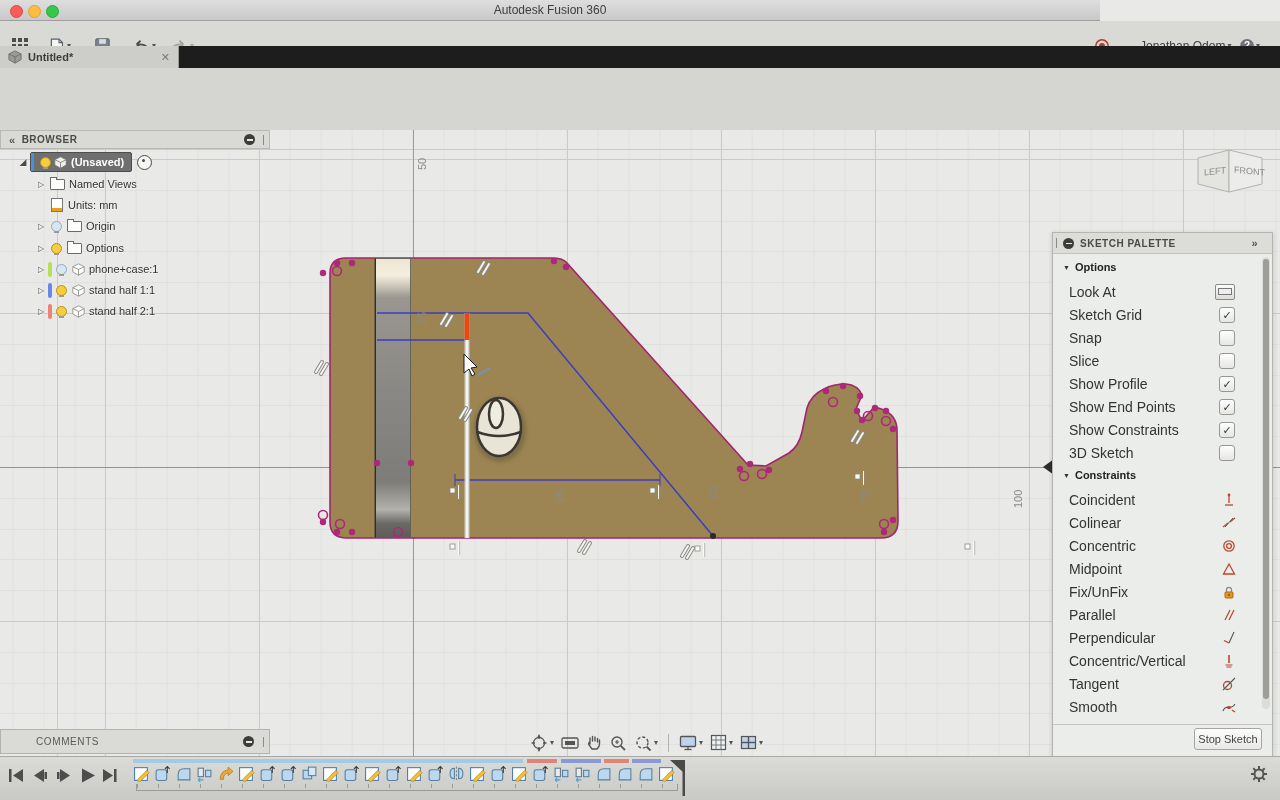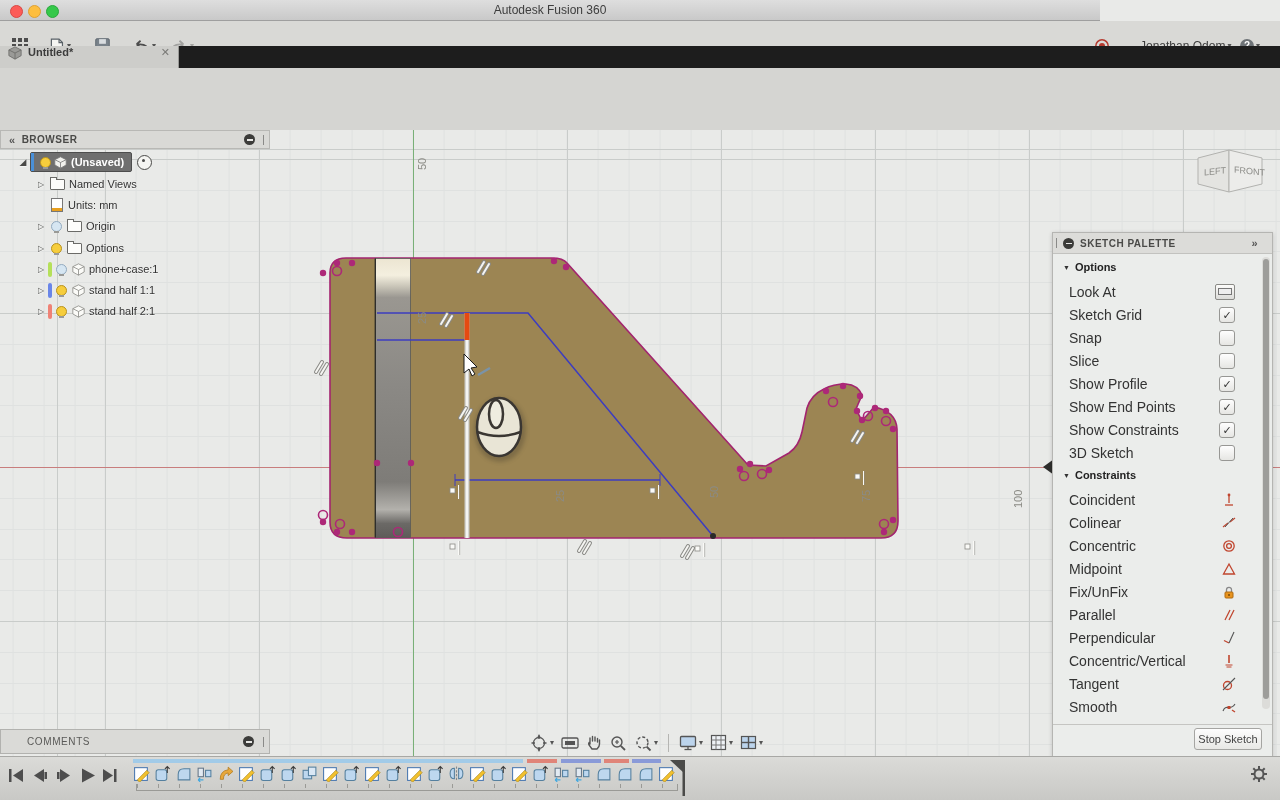--- a/index.html
+++ b/index.html
@@ -14,21 +14,21 @@
   #apptoolbar{position:absolute;left:0;top:21px;width:1280px;height:25px;background:#d9d9d6;border-bottom:1px solid #bcbcb9;}
   .atb{position:absolute;top:15px;height:19px;display:flex;align-items:center;justify-content:center;}
   .caret::after{content:"▾";font-size:8px;color:#555;margin-left:2px;}
   .caret-dis::after{content:"▾";font-size:8px;color:#a5a5a2;margin-left:2px;}
   #user-menu{font-size:12px;color:#3d3d3d;}
   #help-circle{width:14px;height:14px;border-radius:50%;background:#6e7377;color:#fff;font-size:10px;font-weight:bold;
     display:flex;align-items:center;justify-content:center;}
   
   #tabbar{position:absolute;left:0;top:46px;width:1280px;height:22px;background:#1d1d1d;}
   #doc-tab{position:absolute;left:0;top:0;width:178px;height:22px;background:#cdcdca;border-right:1px solid #9a9a97;
-    display:flex;align-items:flex-start;}
+    display:flex;align-items:center;}
   #tab-label{font-size:11px;font-weight:bold;color:#3c3c3c;margin-left:6px;}
   #tab-close{margin-left:auto;margin-right:8px;color:#7a7a77;font-size:11px;}
   
   #ribbon{position:absolute;left:0;top:68px;width:1280px;height:62px;background:#d5d5d2;border-bottom:1px solid #b5b5b2;}
   #ribbon-grip{position:absolute;left:7px;top:84px;width:6px;height:24px;
     border-left:2px solid #b3b3b0;border-right:2px solid #b3b3b0;}
   #model-btn{position:absolute;left:24px;top:71px;width:76px;height:51px;background:#b6b6b3;border:1px solid #a2a2a0;
     border-radius:3px;display:flex;flex-direction:column;align-items:center;justify-content:center;}
   #model-label{font-size:10px;font-weight:bold;color:#f5f5f3;}
   #model-label::after{content:"▾";font-size:8px;color:#f5f5f3;margin-left:2px;}
@@ -93,21 +93,21 @@
   .lookat-btn::after{content:"";position:absolute;left:2px;top:3px;width:12px;height:5px;border:1px solid #777;background:#eee;}
   .cic{margin-left:auto;margin-right:10px;}
   #pal-scroll{position:absolute;right:2px;top:24px;width:8px;height:452px;background:#dcdcd9;border-radius:4px;}
   #pal-thumb{position:absolute;left:1px;top:2px;width:6px;height:440px;background:#9d9d9a;border-radius:3px;}
   #pal-foot{position:absolute;left:0;bottom:0;width:100%;height:32px;border-top:1px solid #c5c5c2;}
   #stop-sketch-btn{position:absolute;right:10px;bottom:7px;width:66px;height:20px;background:linear-gradient(#fdfdfd,#e8e8e5);
     border:1px solid #a5a5a2;border-radius:3px;font-size:11px;color:#444;display:flex;align-items:center;justify-content:center;}
   
   #comments{position:absolute;left:0;top:599px;width:268px;height:23px;background:#dadad7;border:1px solid #b2b2af;
     display:flex;align-items:center;font-size:10px;color:#5a5a58;letter-spacing:.6px;}
-  #comments span.lbl{margin-left:26px;}
+  #comments span.lbl{margin-left:35px;}
   
   #navbar{position:absolute;left:530px;top:600px;height:25px;display:flex;align-items:center;gap:7px;}
   .nav-ic{display:flex;align-items:center;}
   .nav-sep{width:1px;height:18px;background:#b5b5b2;margin:0 3px;}
   
   #viewcube{position:absolute;left:1190px;top:10px;}
   
   #edge-marker{position:absolute;left:1042px;top:328px;}
   
   #timeline{position:absolute;left:0;top:756px;width:1280px;height:44px;

